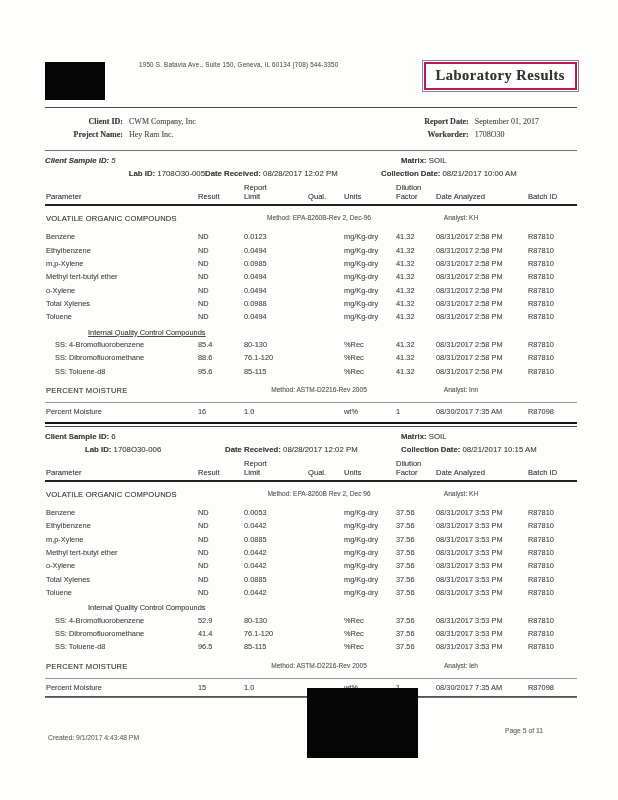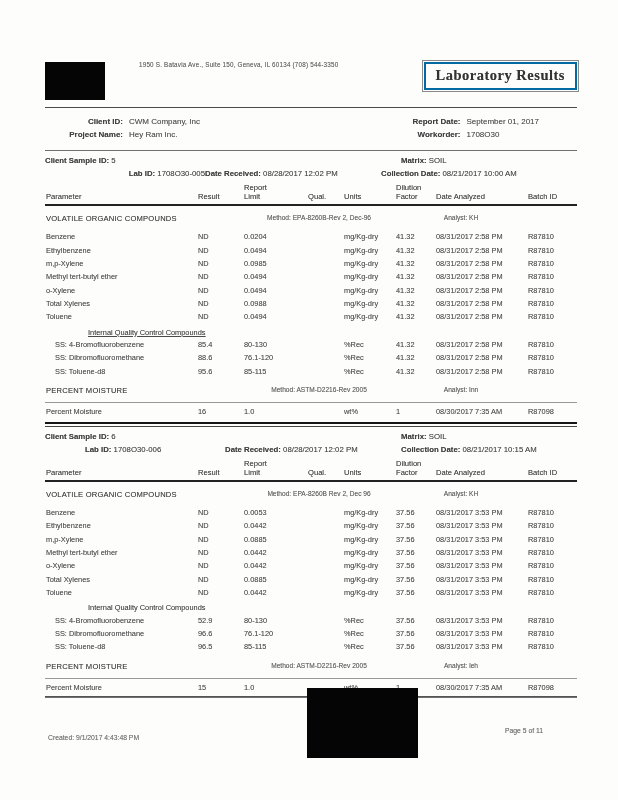--- a/index.html
+++ b/index.html
@@ -11,29 +11,29 @@
   }
   .content{position:absolute;left:45px;top:58px;width:532px;}
   
   .lab-header{display:flex;align-items:flex-start;}
   .logo-redact{width:60px;height:38px;background:#050505;margin-right:34px;margin-top:4px;}
   .lab-id-block{text-align:center;}
   .lab-name{font-family:"Liberation Serif",serif;font-weight:bold;font-size:13.5px;color:#3d3d3d;letter-spacing:.3px;}
   .lab-addr{font-size:6.3px;color:#6a6a6a;margin-top:3px;letter-spacing:.2px;}
   .results-box{
     margin-left:auto;margin-top:4px;
-    border:2px solid #0369a1;outline:1px solid #8a8a8a;outline-offset:1px;
+    border:2px solid #be185d;outline:1px solid #8a8a8a;outline-offset:1px;
     padding:3px 10px 4px;font-family:"Liberation Serif",serif;
     font-size:14.5px;font-weight:bold;color:#333;letter-spacing:.5px;white-space:nowrap;
   }
   .hr{border:0;border-top:1px solid #6f6f6f;margin:0;}
   .hr-dark{border-top:1.6px solid #4a4a4a;}
   .dbl-sep{border-top:2.6px solid #151515;border-bottom:1px solid #444;height:2px;margin:2px 0 0;}
   
-  .client-block{display:flex;justify-content:space-between;font-size:8px;margin:9px 0 7px;}
+  .client-block{display:flex;justify-content:space-between;font-size:8px;margin:9px 0 7px;font-family:Liberation Serif, serif;}
   .kv{display:flex;margin-bottom:4px;}
   .kv .k{font-weight:bold;color:#3f3f3f;text-align:right;}
   .kv .v{margin-left:6px;color:#555;}
   .client-left .k{width:78px;}
   .client-right{margin-right:38px;}
   .client-right .k{width:74px;}
   
   .sample-info{font-size:7.8px;margin:5px 0 2px;}
   .si-row{display:flex;margin-bottom:4px;}
   
@@ -94,21 +94,21 @@
             <span class="k">Workorder:</span>
             <span class="v">1708O30</span>
           </div>
       </div>
     </div>
 
     <hr class="hr">
 
     <div class="sample-info">
       <div class="si-row">
-        <span style="width:300px;"><b style="color:#3f3f3f;">Client Sample ID:</b>&nbsp;<span>5</span></span>
+        <span style="width:300px;font-style:italic;"><b style="color:#3f3f3f;">Client Sample ID:</b>&nbsp;<span>5</span></span>
         <span style="margin-left:56px;"><b style="color:#3f3f3f;">Matrix:</b>&nbsp;<span>SOIL</span></span>
       </div>
       <div class="si-row">
         <span style="margin-left:40px;width:120px;text-align:right;"><b style="color:#3f3f3f;">Lab ID:</b>&nbsp;<span>1708O30-005</span></span>
         <span style="width:170px;"><b style="color:#3f3f3f;">Date Received:</b>&nbsp;<span>08/28/2017 12:02 PM</span></span>
         <span style="margin-left:6px;"><b style="color:#3f3f3f;">Collection Date:</b>&nbsp;<span>08/21/2017 10:00 AM</span></span>
       </div>
     </div>
 
     <table>
@@ -140,21 +140,21 @@
           <td colspan="3" class="sec-meta" style="text-align:center;">Method: EPA-8260B-Rev 2, Dec-96</td>
           <td colspan="2" class="sec-meta" style="text-align:center;">Analyst: KH</td>
           <td></td>
         </tr>
       </tbody>
       <tbody>
 
           <tr>
             <td>Benzene</td>
             <td class="num">ND</td>
-            <td class="num">0.0204</td>
+            <td class="num">0.0123</td>
             <td></td>
             <td>mg/Kg-dry</td>
             <td class="num">41.32</td>
             <td>08/31/2017 2:58 PM</td>
             <td>R87810</td>
           </tr>
 
           <tr>
             <td>Ethylbenzene</td>
             <td class="num">ND</td>
@@ -421,21 +421,21 @@
             <td class="num">80-130</td>
             <td></td>
             <td>%Rec</td>
             <td class="num">37.56</td>
             <td>08/31/2017 3:53 PM</td>
             <td>R87810</td>
           </tr>
 
           <tr>
             <td class="ss-indent">SS: Dibromofluoromethane</td>
-            <td class="num">96.6</td>
+            <td class="num">41.4</td>
             <td class="num">76.1-120</td>
             <td></td>
             <td>%Rec</td>
             <td class="num">37.56</td>
             <td>08/31/2017 3:53 PM</td>
             <td>R87810</td>
           </tr>
 
           <tr>
             <td class="ss-indent">SS: Toluene-d8</td>

